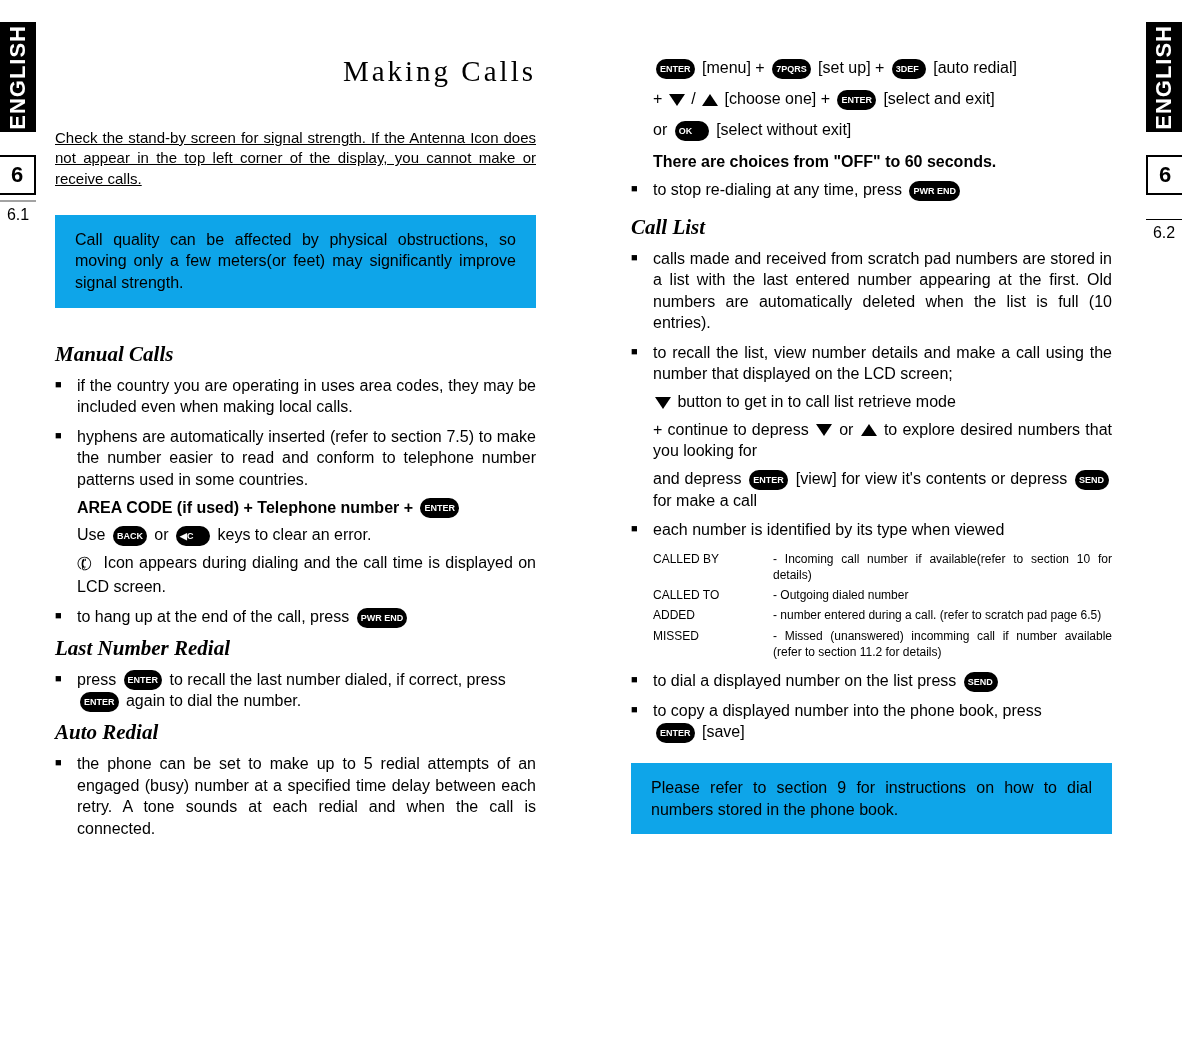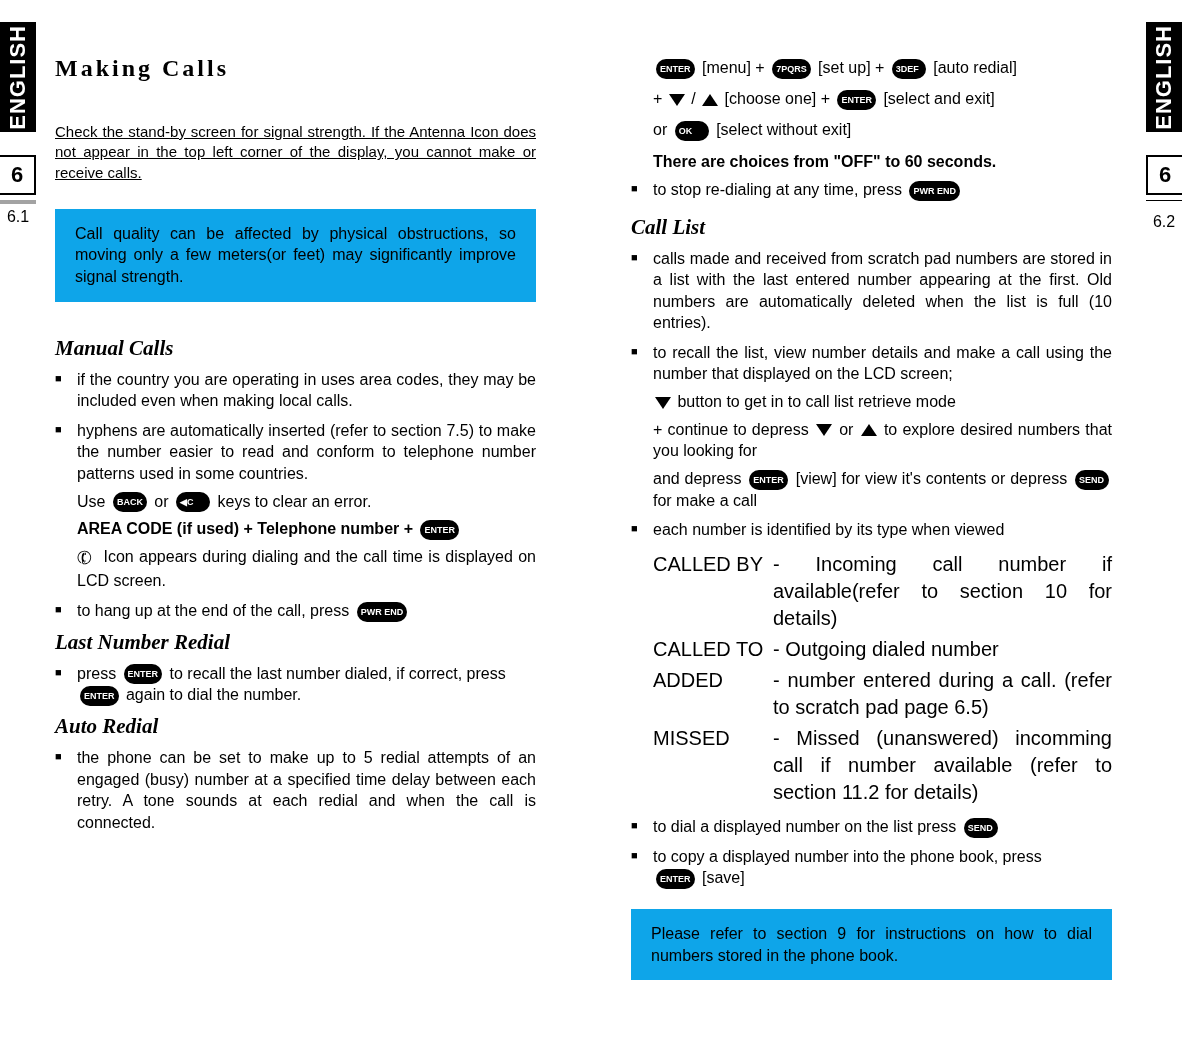--- a/index.html
+++ b/index.html
@@ -52,28 +52,28 @@
   }
   .side-num-left { left:0; border-left:none;}
   .side-num-right { right:0; border-right:none;}
   .side-sub {
     position: absolute;
     top: 200px;
     width: 36px;
     font-size: 16px;
     text-align: center;
   }
-  .side-sub-left { left:0; border-top:4px solid #a3a3a3; padding-top:4px;}
-  .side-sub-right { right:0; border-top:1px solid #000; padding-top:12px;}
+  .side-sub-left { left:0; border-top:2px solid #a3a3a3; padding-top:4px;}
+  .side-sub-right { right:0; border-top:1px solid #000; padding-top:4px;margin-top:19px;}
   h1.title {
     font-family: Georgia, 'Times New Roman', serif;
-    font-weight: bold;
-    font-size: 24px;
+    font-weight: normal;
+    font-size: 29px;
     letter-spacing: 3px;
-    text-align: left;
+    text-align: right;
     margin: 15px 0 40px 0;
   }
   .intro { font-size: 15px; line-height: 1.35; margin-bottom: 26px; text-align: justify; text-decoration: underline;}
   .callout {
     background: #0ea5e9;
     padding: 14px 20px;
     font-size: 16px;
     line-height: 1.35;
     margin: 0 0 34px 0;
     text-align: justify;
@@ -122,21 +122,21 @@
   }
   .arrow-down, .arrow-up {
     display:inline-block;
     width:0; height:0;
     vertical-align: middle;
     margin: 0 2px;
   }
   .arrow-down { border-left:8px solid transparent; border-right:8px solid transparent; border-top:12px solid #000;}
   .arrow-up { border-left:8px solid transparent; border-right:8px solid transparent; border-bottom:12px solid #000;}
   .phone-icon { display:inline-block; transform: rotate(-20deg); font-size:18px; margin-right:6px; vertical-align:middle;}
-  .deflist { padding-left: 22px; font-size:20px; line-height:1.35; }
+  .deflist { padding-left: 22px; font-size:12px; line-height:1.35; }
   .defrow { display:flex; margin-bottom:4px; }
   .defterm { width: 120px; flex-shrink:0; }
   .defdesc { flex:1; text-align: justify; }
   .right-col-top { padding-top: 14px; }
   .right-page { padding-left: 40px; padding-right: 70px;}
   .sequence { padding-left:22px; font-size:16px; line-height:1.7; margin-bottom:4px;}
 </style>
 </head>
 <body>
 
@@ -153,31 +153,31 @@
 
   <p class="intro">Check the stand-by screen for signal strength. If the Antenna Icon does not appear in the top left corner of the display, you cannot make or receive calls.</p>
 
   <div class="callout">Call quality can be affected by physical obstructions, so moving only a few meters(or feet) may significantly improve signal strength.</div>
 
   <h2 class="sect">Manual Calls</h2>
   <ul class="blist">
     <li>if the country you are operating in uses area codes, they may be included even when making local calls.</li>
     <li>
       <span>hyphens are automatically inserted (refer to section 7.5) to make the number easier to read and conform to telephone number patterns used in some countries.</span>
+      <div class="sub bold" style="padding-left:0; margin-top:6px;">
+        <span>AREA CODE (if used) + Telephone number + </span>
+        <span class="pill">ENTER</span>
+      </div>
       <div class="sub" style="padding-left:0; margin-top:6px;">
         <span>Use </span>
         <span class="pill">BACK</span>
         <span> or </span>
         <span class="pill">◀C</span>
         <span> keys to clear an error.</span>
       </div>
-      <div class="sub bold" style="padding-left:0; margin-top:6px;">
-        <span>AREA CODE (if used) + Telephone number + </span>
-        <span class="pill">ENTER</span>
-      </div>
       <div class="sub" style="padding-left:0; margin-top:6px;">
         <span class="phone-icon">✆</span>
         <span>Icon appears during dialing and the call time is displayed on LCD screen.</span>
       </div>
     </li>
     <li>
       <span>to hang up at the end of the call, press </span>
       <span class="pill">PWR END</span>
     </li>
   </ul>

